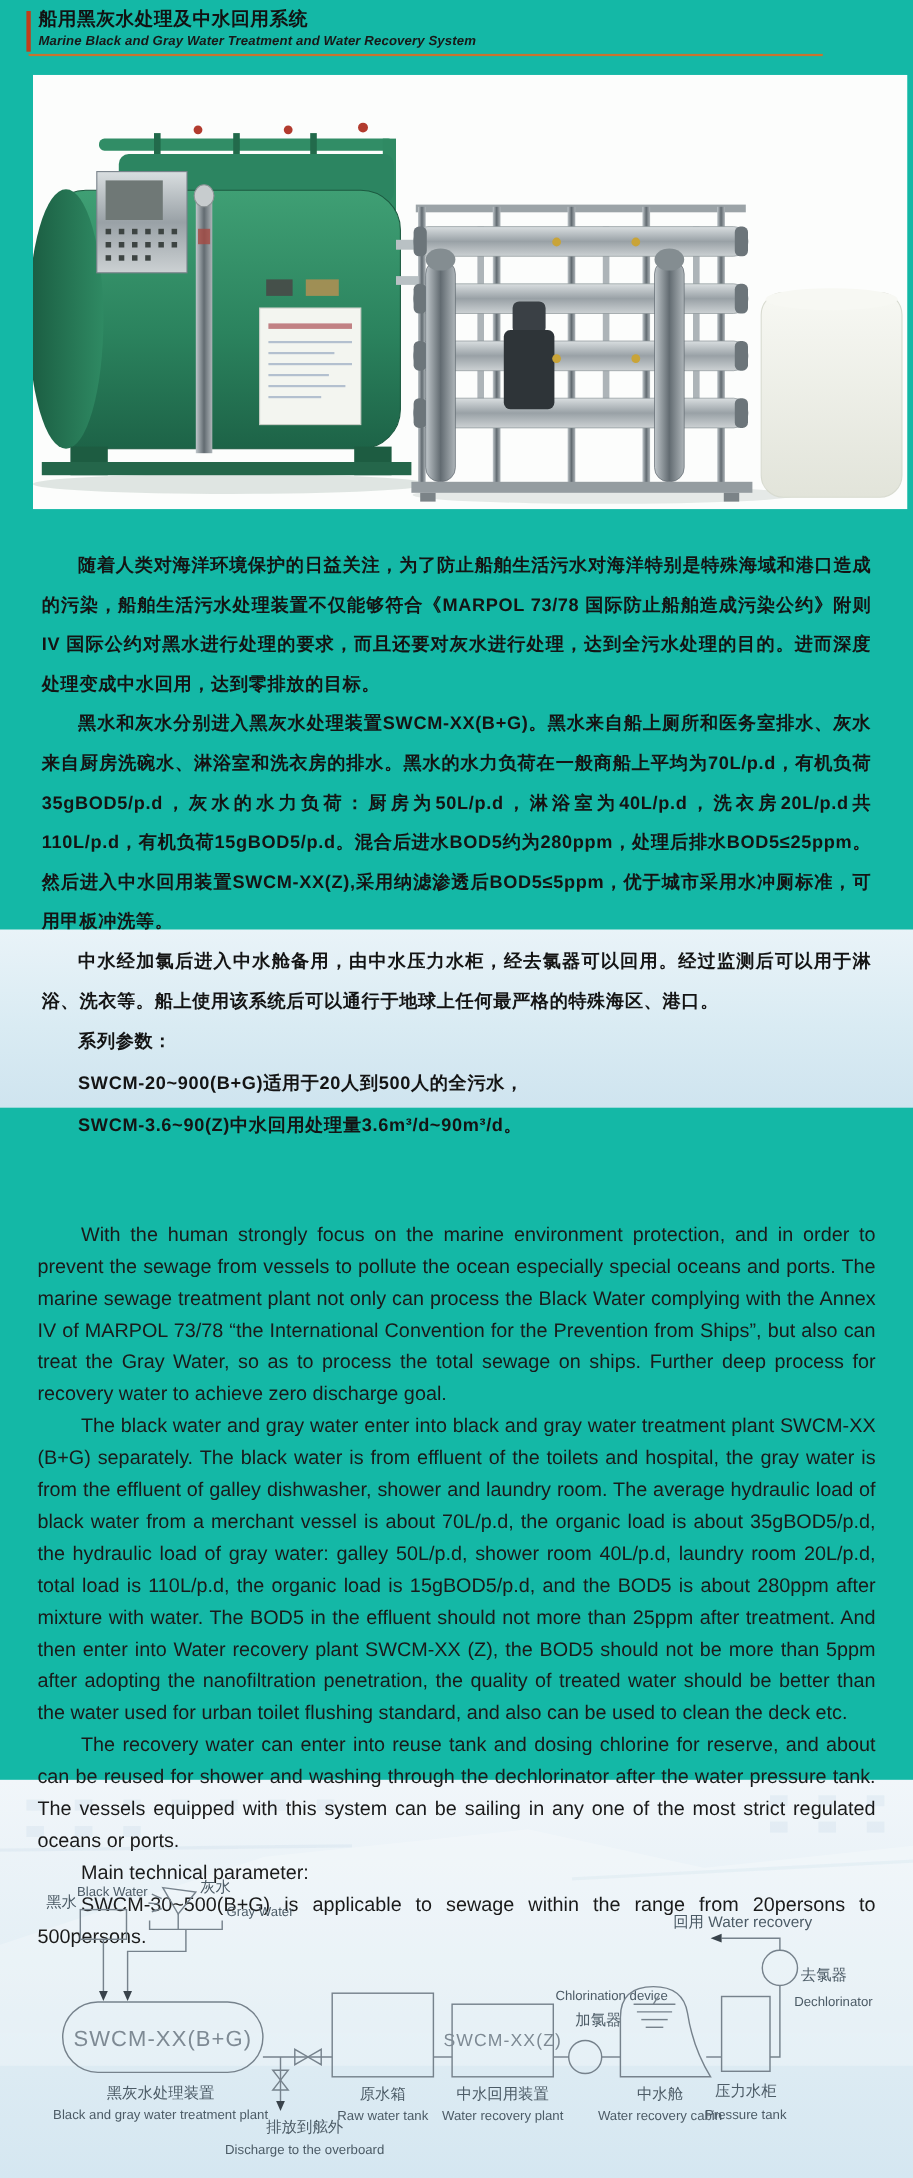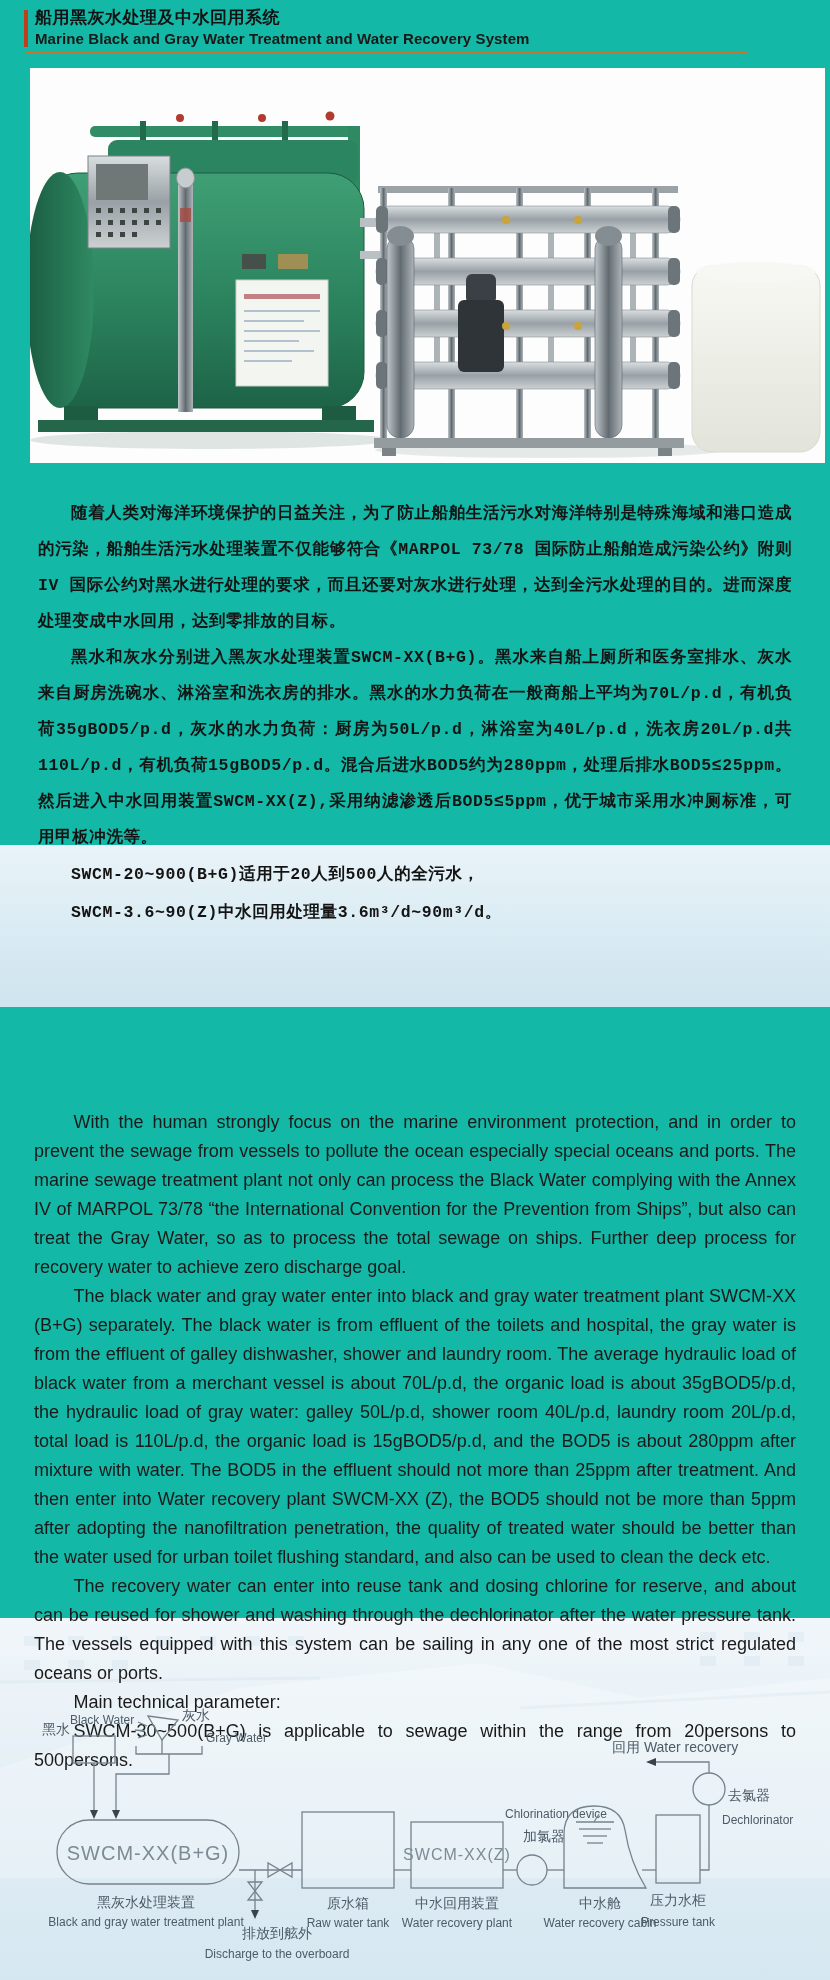--- a/index.html
+++ b/index.html
@@ -8,27 +8,27 @@
   
   .band1{position:absolute;left:0;top:845px;width:830px;height:162px;z-index:0;
          background:linear-gradient(180deg,#e9f3f8 0%,#d9ebf3 55%,#cfe4ef 100%);}
   .band2{position:absolute;left:0;top:1618px;width:830px;height:362px;z-index:0;
          background:linear-gradient(180deg,#f1f6fa 0%,#e4eff5 45%,#d5e7f1 100%);}
   .band2 svg{display:block;}
   
   .hdr{position:absolute;top:6px;left:24px;right:22px;z-index:2;}
   .hdr-bar{position:absolute;left:0;top:4px;width:4px;height:37px;background:#c03f1b;}
   .hdr h1{margin:0 0 1px 11px;font-size:17px;font-weight:bold;color:#121212;letter-spacing:.5px;}
-  .hdr h2{margin:0 0 0 11px;font-size:15px;font-weight:bold;color:#181818;letter-spacing:.1px;}
+  .hdr h2{margin:0 0 0 11px;font-size:12px;font-weight:bold;color:#181818;letter-spacing:.1px;font-style:italic;}
   .hdr-rule{margin:5px 0 0 2px;width:722px;height:0;border-bottom:2px solid #c8742f;}
   
   .photo{position:absolute;top:68px;left:30px;z-index:1;}
   
   .cn{position:absolute;top:496px;left:0;width:830px;padding:0 38px;box-sizing:border-box;z-index:2;
-      font-size:16.5px;line-height:36px;font-weight:600;letter-spacing:.6px;text-align:justify;color:#141414;font-family:Liberation Mono, monospace;}
+      font-size:16.5px;line-height:36px;font-weight:600;letter-spacing:.6px;text-align:justify;color:#141414;}
   .cn p{margin:0;text-indent:2em;}
   .cn p.param{line-height:38px;}
   
   .en{position:absolute;top:1108px;left:0;width:830px;padding:0 34px;box-sizing:border-box;z-index:2;
       font-size:18px;line-height:29px;text-align:justify;color:#1a1a1a;}
   .en p{margin:0;text-indent:2.2em;}
   
   .principle{position:absolute;top:1664px;left:38px;z-index:3;
              font-size:16.5px;font-weight:bold;color:#1d3ea8;letter-spacing:.3px;}
   
@@ -217,20 +217,22 @@
       <circle cx="548" cy="258" r="4" fill="#c9a438"></circle>
       <rect x="344" y="370" width="310" height="10" fill="#949ca0"></rect>
       <rect x="352" y="380" width="14" height="8" fill="#7b8387"></rect>
       <rect x="628" y="380" width="14" height="8" fill="#7b8387"></rect>
     </g>
   </svg>
 
   <section class="cn">
     <p>随着人类对海洋环境保护的日益关注，为了防止船舶生活污水对海洋特别是特殊海域和港口造成的污染，船舶生活污水处理装置不仅能够符合《MARPOL 73/78 国际防止船舶造成污染公约》附则IV 国际公约对黑水进行处理的要求，而且还要对灰水进行处理，达到全污水处理的目的。进而深度处理变成中水回用，达到零排放的目标。</p>
     <p>黑水和灰水分别进入黑灰水处理装置SWCM-XX(B+G)。黑水来自船上厕所和医务室排水、灰水来自厨房洗碗水、淋浴室和洗衣房的排水。黑水的水力负荷在一般商船上平均为70L/p.d，有机负荷35gBOD5/p.d，灰水的水力负荷：厨房为50L/p.d，淋浴室为40L/p.d，洗衣房20L/p.d共110L/p.d，有机负荷15gBOD5/p.d。混合后进水BOD5约为280ppm，处理后排水BOD5≤25ppm。然后进入中水回用装置SWCM-XX(Z),采用纳滤渗透后BOD5≤5ppm，优于城市采用水冲厕标准，可用甲板冲洗等。</p>
+    <p>中水经加氯后进入中水舱备用，由中水压力水柜，经去氯器可以回用。经过监测后可以用于淋浴、洗衣等。船上使用该系统后可以通行于地球上任何最严格的特殊海区、港口。</p>
+    <p class="param">系列参数：</p>
     <p class="param">SWCM-20~900(B+G)适用于20人到500人的全污水，</p>
     <p class="param">SWCM-3.6~90(Z)中水回用处理量3.6m³/d~90m³/d。</p>
   </section>
 
   <section class="en">
     <p>With the human strongly focus on the marine environment protection, and in order to prevent the sewage from vessels to pollute the ocean especially special oceans and ports. The marine sewage treatment plant not only can process the Black Water complying with the Annex IV of MARPOL 73/78 “the International Convention for the Prevention from Ships”, but also can treat the Gray Water, so as to process the total sewage on ships. Further deep process for recovery water to achieve zero discharge goal.</p>
     <p>The black water and gray water enter into black and gray water treatment plant SWCM-XX (B+G) separately. The black water is from effluent of the toilets and hospital, the gray water is from the effluent of galley dishwasher, shower and laundry room. The average hydraulic load of black water from a merchant vessel is about 70L/p.d, the organic load is about 35gBOD5/p.d, the hydraulic load of gray water: galley 50L/p.d, shower room 40L/p.d, laundry room 20L/p.d, total load is 110L/p.d, the organic load is 15gBOD5/p.d, and the BOD5 is about 280ppm after mixture with water. The BOD5 in the effluent should not more than 25ppm after treatment. And then enter into Water recovery plant SWCM-XX (Z), the BOD5 should not be more than 5ppm after adopting the nanofiltration penetration, the quality of treated water should be better than the water used for urban toilet flushing standard, and also can be used to clean the deck etc.</p>
     <p>The recovery water can enter into reuse tank and dosing chlorine for reserve, and about can be reused for shower and washing through the dechlorinator after the water pressure tank. The vessels equipped with this system can be sailing in any one of the most strict regulated oceans or ports.</p>
     <p>Main technical parameter:</p>
     <p>SWCM-30~500(B+G) is applicable to sewage within the range from 20persons to 500persons.</p>

